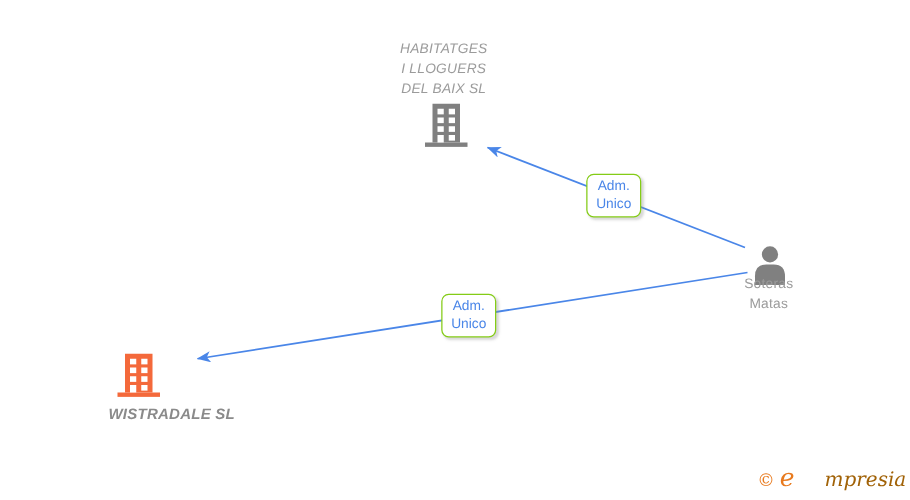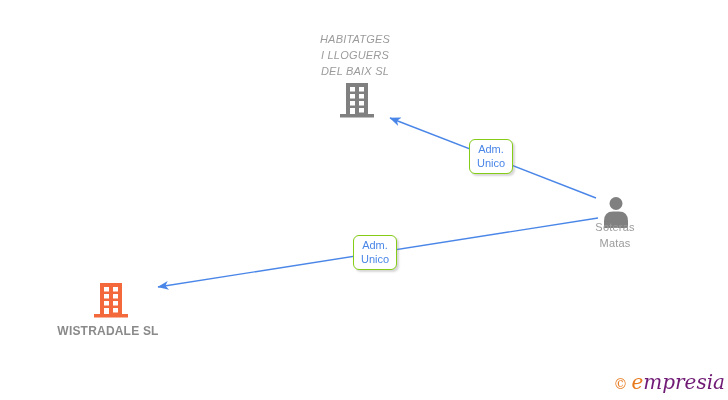--- a/index.html
+++ b/index.html
@@ -9,32 +9,32 @@
   .node{position:absolute;}
   .node-label{color:#9b9b9b;font-size:11px;line-height:16px;text-align:center;letter-spacing:.2px;}
   .company-top-label{position:absolute;left:295px;top:31px;width:120px;font-style:italic;}
   .building-icon{position:absolute;color:#808080;}
   .building-top{left:339px;top:82px;}
   .building-bottom{left:93px;top:282px;color:#f4693b;}
   .person-icon{position:absolute;left:599px;top:196px;color:#808080;}
   .person-label{position:absolute;left:575px;top:220px;width:80px;color:#9b9b9b;
                 font-size:11px;line-height:15.5px;text-align:center;letter-spacing:.2px;}
   .company-bottom-label{position:absolute;left:28px;top:324px;width:160px;color:#8a8a8a;
-                font-weight:bold;font-size:12px;text-align:center;letter-spacing:.2px;}
+                font-weight:bold;font-size:12px;text-align:right;letter-spacing:.2px;font-style:italic;}
   .edge-label{position:absolute;width:44px;box-sizing:border-box;background:#ffffff;
               border:1px solid #84cc16;border-radius:6px;padding:2px 0 3px 0;
               color:#4a86e8;font-size:11px;line-height:14px;text-align:center;
               box-shadow:2px 2px 2px rgba(140,140,140,.35);}
   .edge-label-1{left:469px;top:139px;}
   .edge-label-2{left:353px;top:235px;}
   .watermark{position:absolute;right:3px;bottom:6px;font-family:"DejaVu Serif",serif;
              font-style:italic;white-space:nowrap;}
   .wm-copy{color:#e87a1e;font-size:14px;font-style:normal;margin-right:4px;}
   .wm-e{color:#e87a1e;font-size:20px;}
-  .wm-rest{color:#701a75;font-size:20px;}
+  .wm-rest{color:#a16207;font-size:16px;margin-left:24px;}
 </style>
 </head>
 <body>
 
 <div class="canvas">
 
   <svg class="edges-svg">
     <defs>
       <marker id="arrowhead" markerWidth="12" markerHeight="10" refX="10.5" refY="4.5" orient="auto" markerUnits="userSpaceOnUse">
         <path d="M0,0 L11,4.5 L0,9 L3,4.5 Z" fill="#4a86e8"></path>

